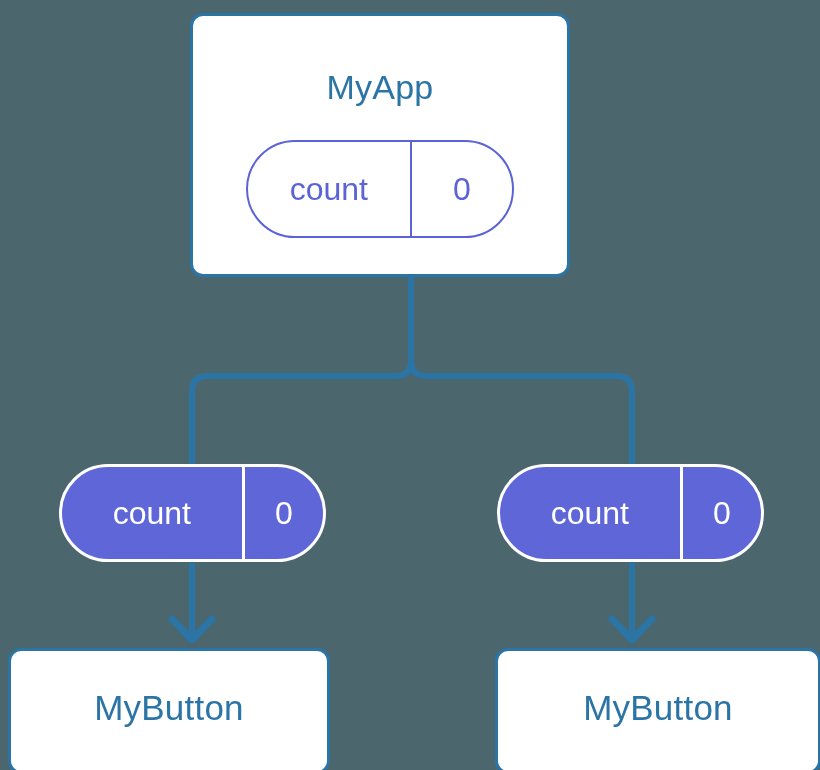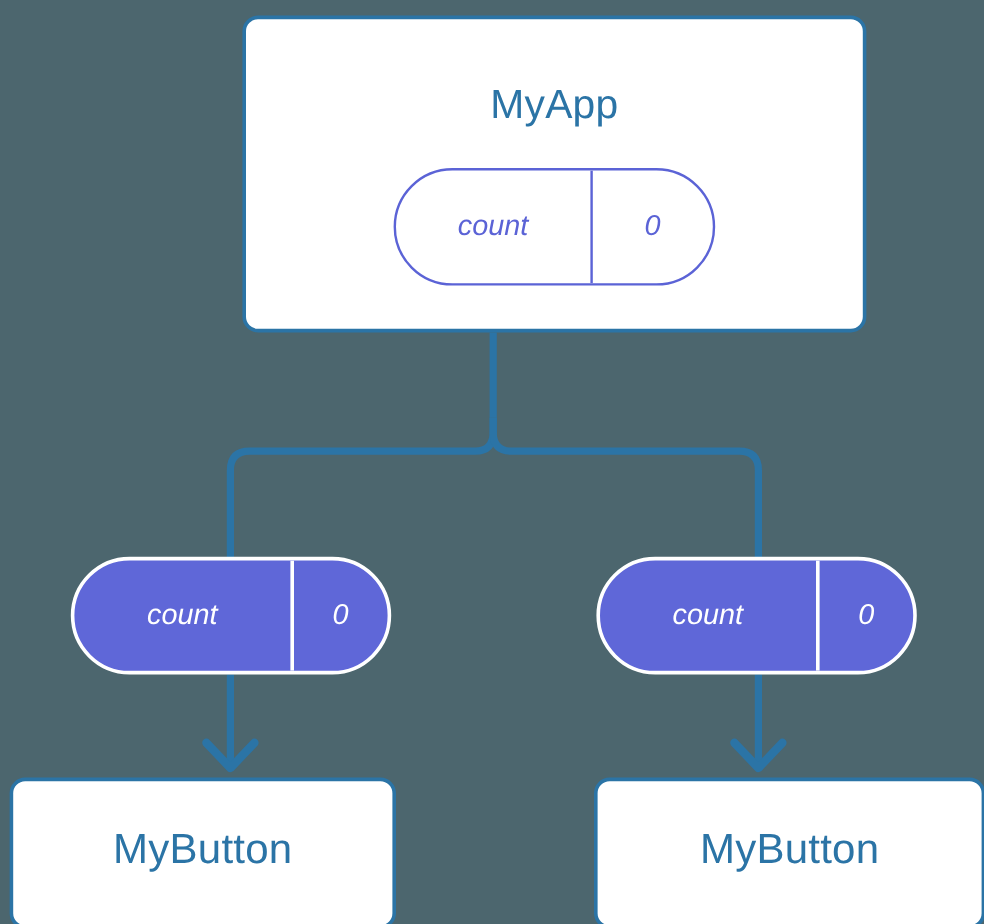--- a/index.html
+++ b/index.html
@@ -36,23 +36,22 @@
     background: #ffffff;
     border: 3px solid #2b74a6;
     border-radius: 13px;
     box-sizing: border-box;
   }
 
   
   #root-component {
     left: 190px;
     top: 13px;
-    width: 520px;
+    width: 380px;
     height: 264px;
-    margin-left: 12px;
   }
   .component-title {
     color: #2b74a6;
     font-size: 34px;
     text-align: center;
     letter-spacing: 0.2px;
     line-height: 1;
   }
   #root-component .component-title {
     margin-top: 54px;
@@ -63,24 +62,23 @@
     display: flex;
     align-items: stretch;
     box-sizing: border-box;
     border-radius: 999px;
     overflow: hidden;
   }
   .pill-key, .pill-value {
     display: flex;
     align-items: center;
     justify-content: center;
-    font-size: 24px;
+    font-size: 32px;
     line-height: 1;
     box-sizing: border-box;
-    font-style: italic;
   }
 
   
   .state-pill.outlined {
     position: absolute;
     left: 50%;
     transform: translateX(-50%);
     top: 124px;
     width: 268px;
     height: 98px;

